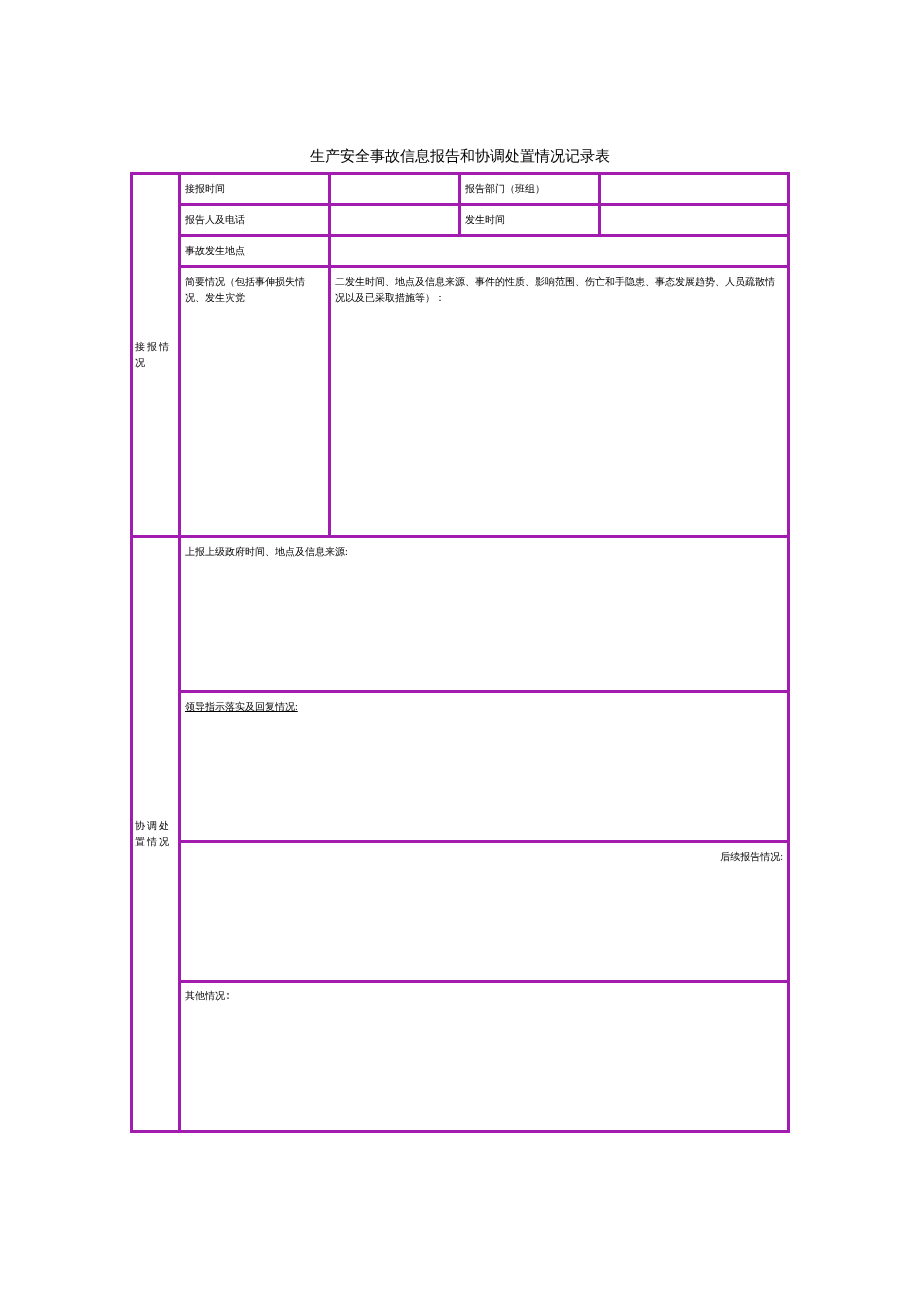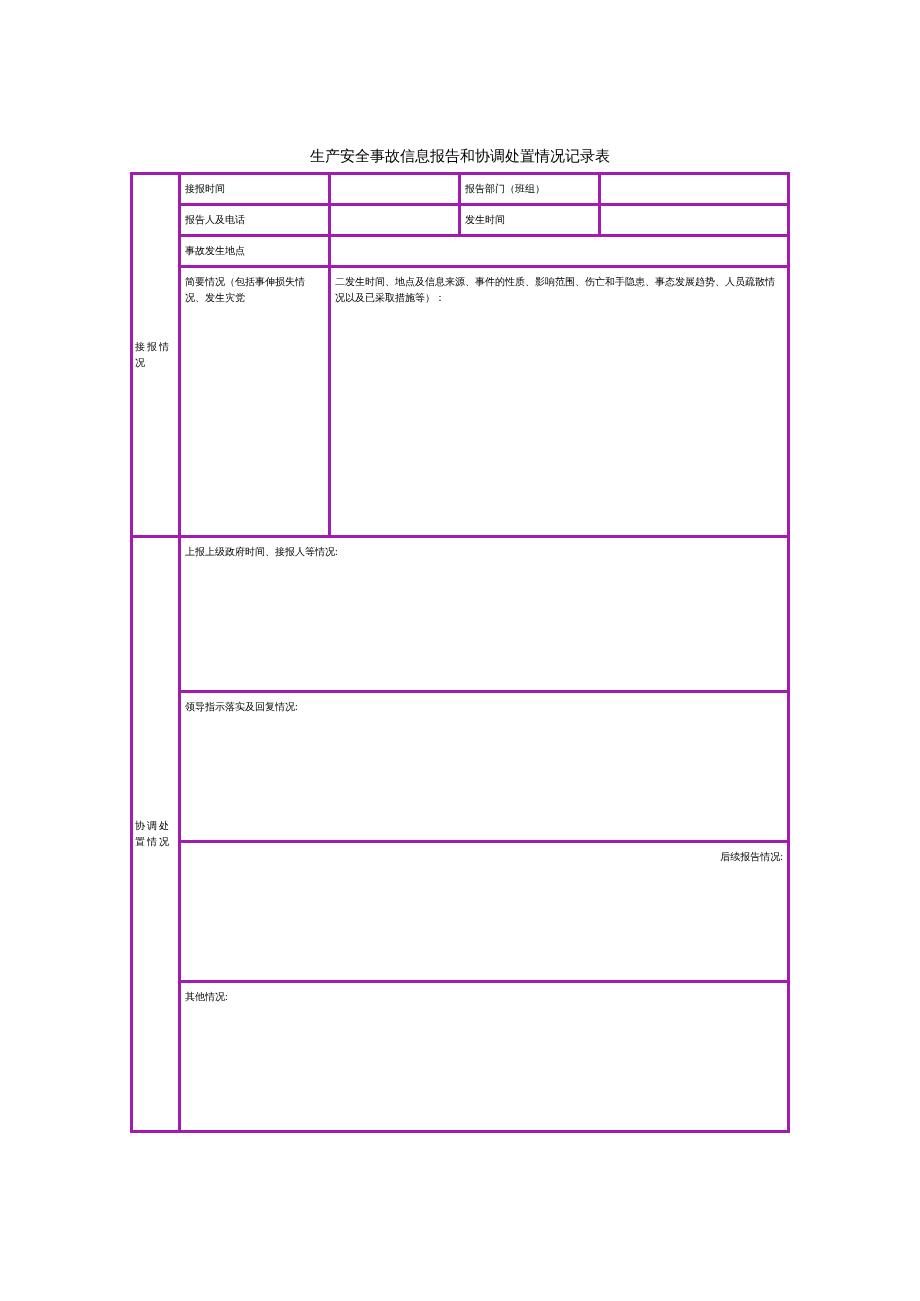--- a/index.html
+++ b/index.html
@@ -36,23 +36,23 @@
       vertical-align: middle;
       letter-spacing: 2px;
       padding: 4px 2px;
     }
     .col-label { width: 150px; }
     .col-val { width: 130px; }
     .col-label2 { width: 140px; }
     .col-val2 { width: auto; }
     .tall1 { height: 270px; margin-left: 48px; }
     .tall2a { height: 155px; }
-    .tall2b { height: 150px; }
+    .tall2b { height: 150px; text-decoration: underline; }
     .tall2c { height: 140px; text-align: right; }
-    .tall2d { height: 150px; }
+    .tall2d { height: 150px; font-family: Liberation Mono, monospace; }
   </style>
 </head>
 <body>
 
 <div class="title">生产安全事故信息报告和协调处置情况记录表</div>
 
 <table>
   <colgroup>
     <col class="section-label">
     <col class="col-label">
@@ -79,21 +79,21 @@
       <td>事故发生地点</td>
       <td colspan="3"></td>
     </tr>
     <tr>
       <td class="tall1">简要情况（包括事伸损失情况、发生灾党</td>
       <td colspan="3" class="tall1">二发生时间、地点及信息来源、事件的性质、影响范围、伤亡和手隐患、事态发展趋势、人员疏散情况以及已采取措施等）：</td>
     </tr>
 
     <tr>
       <td rowspan="4" class="section-label">协调处置情况</td>
-      <td colspan="4" class="tall2a">上报上级政府时间、接报人等情况:</td>
+      <td colspan="4" class="tall2a">上报上级政府时间、地点及信息来源:</td>
     </tr>
     <tr>
       <td colspan="4" class="tall2b">领导指示落实及回复情况:</td>
     </tr>
     <tr>
       <td colspan="4" class="tall2c">后续报告情况:</td>
     </tr>
     <tr>
       <td colspan="4" class="tall2d">其他情况:</td>
     </tr>

